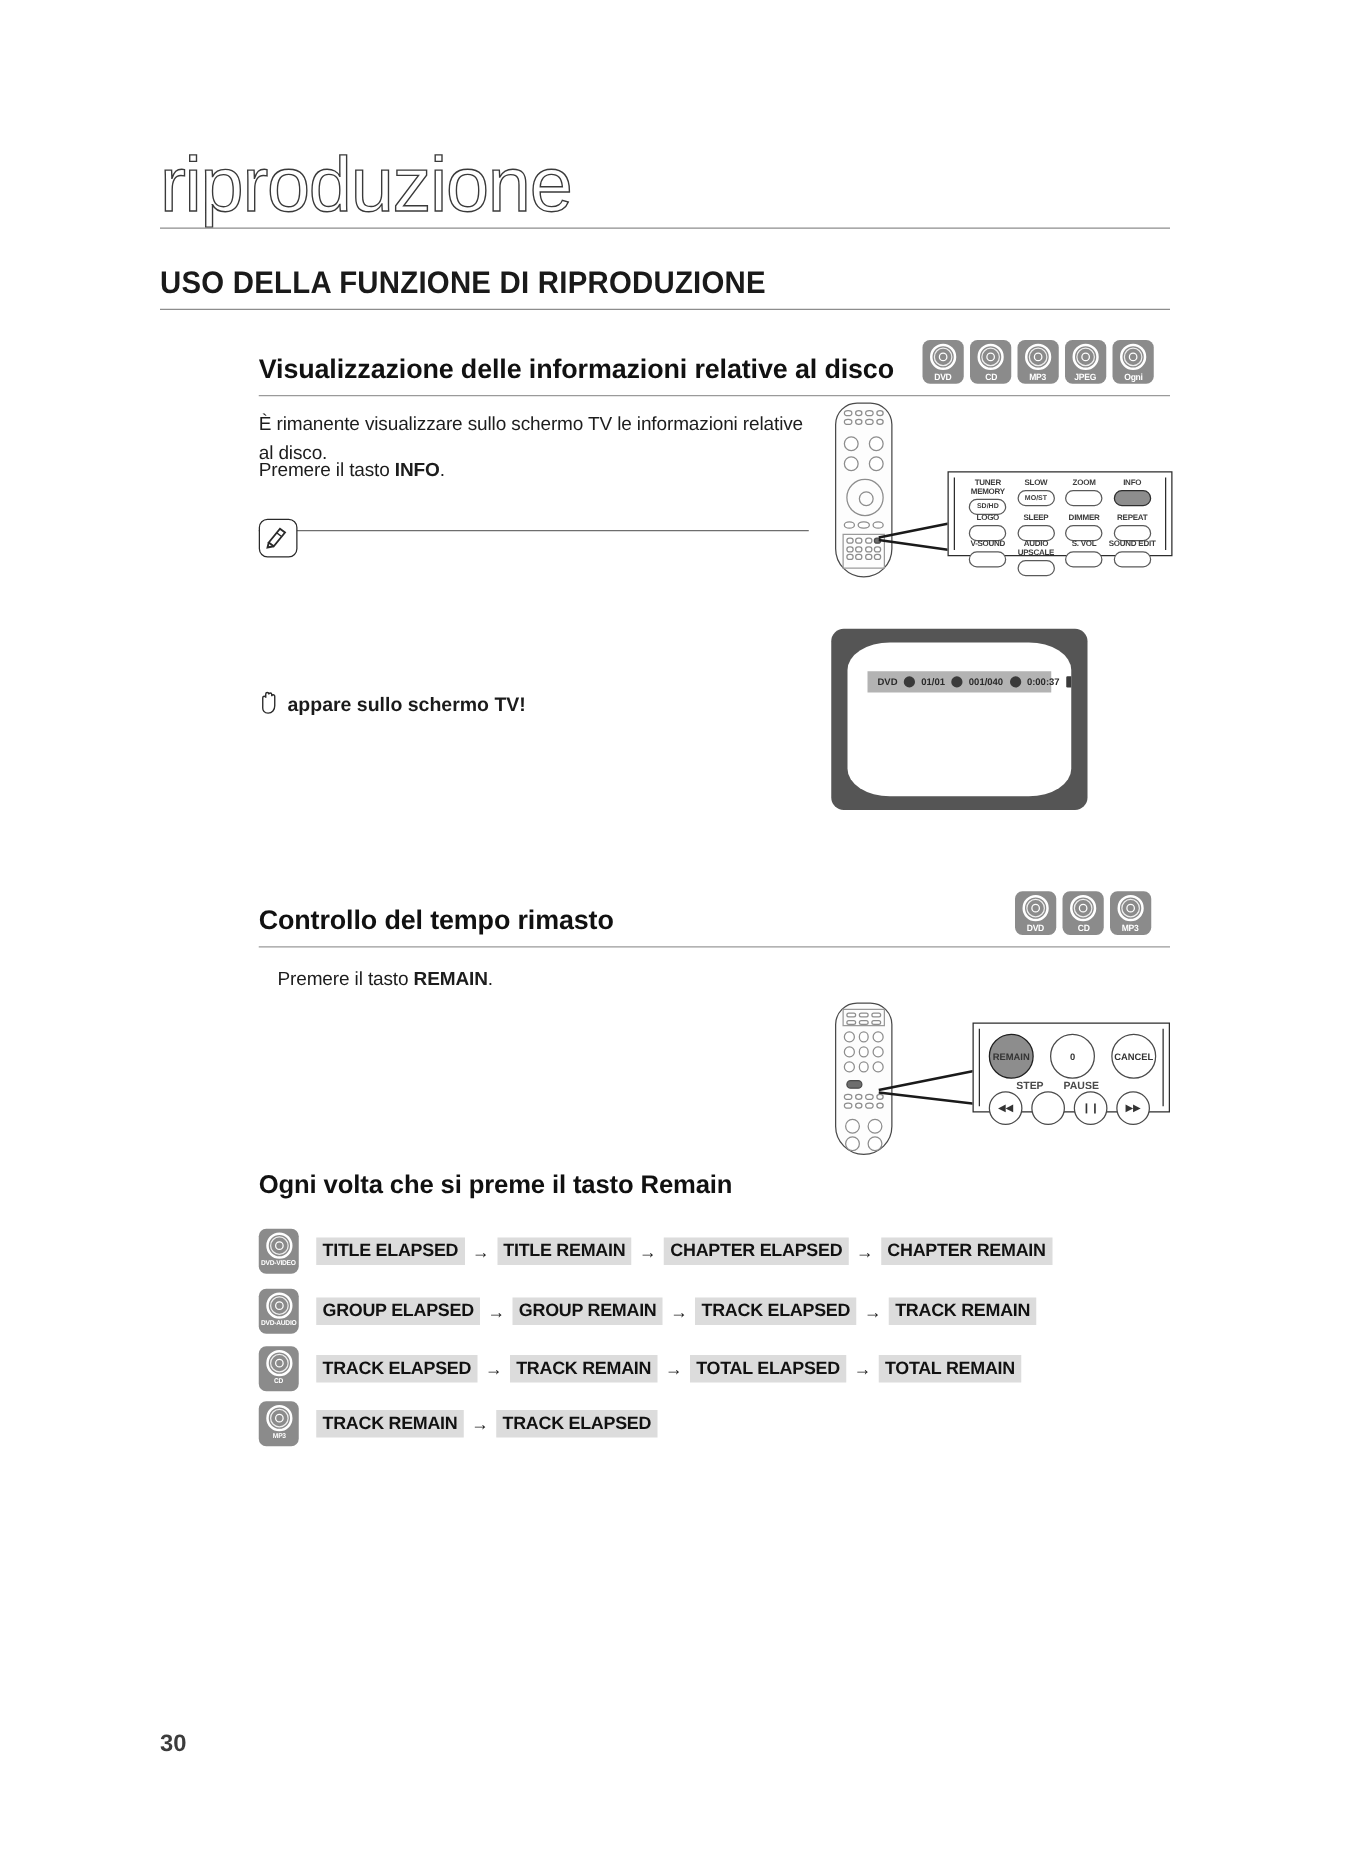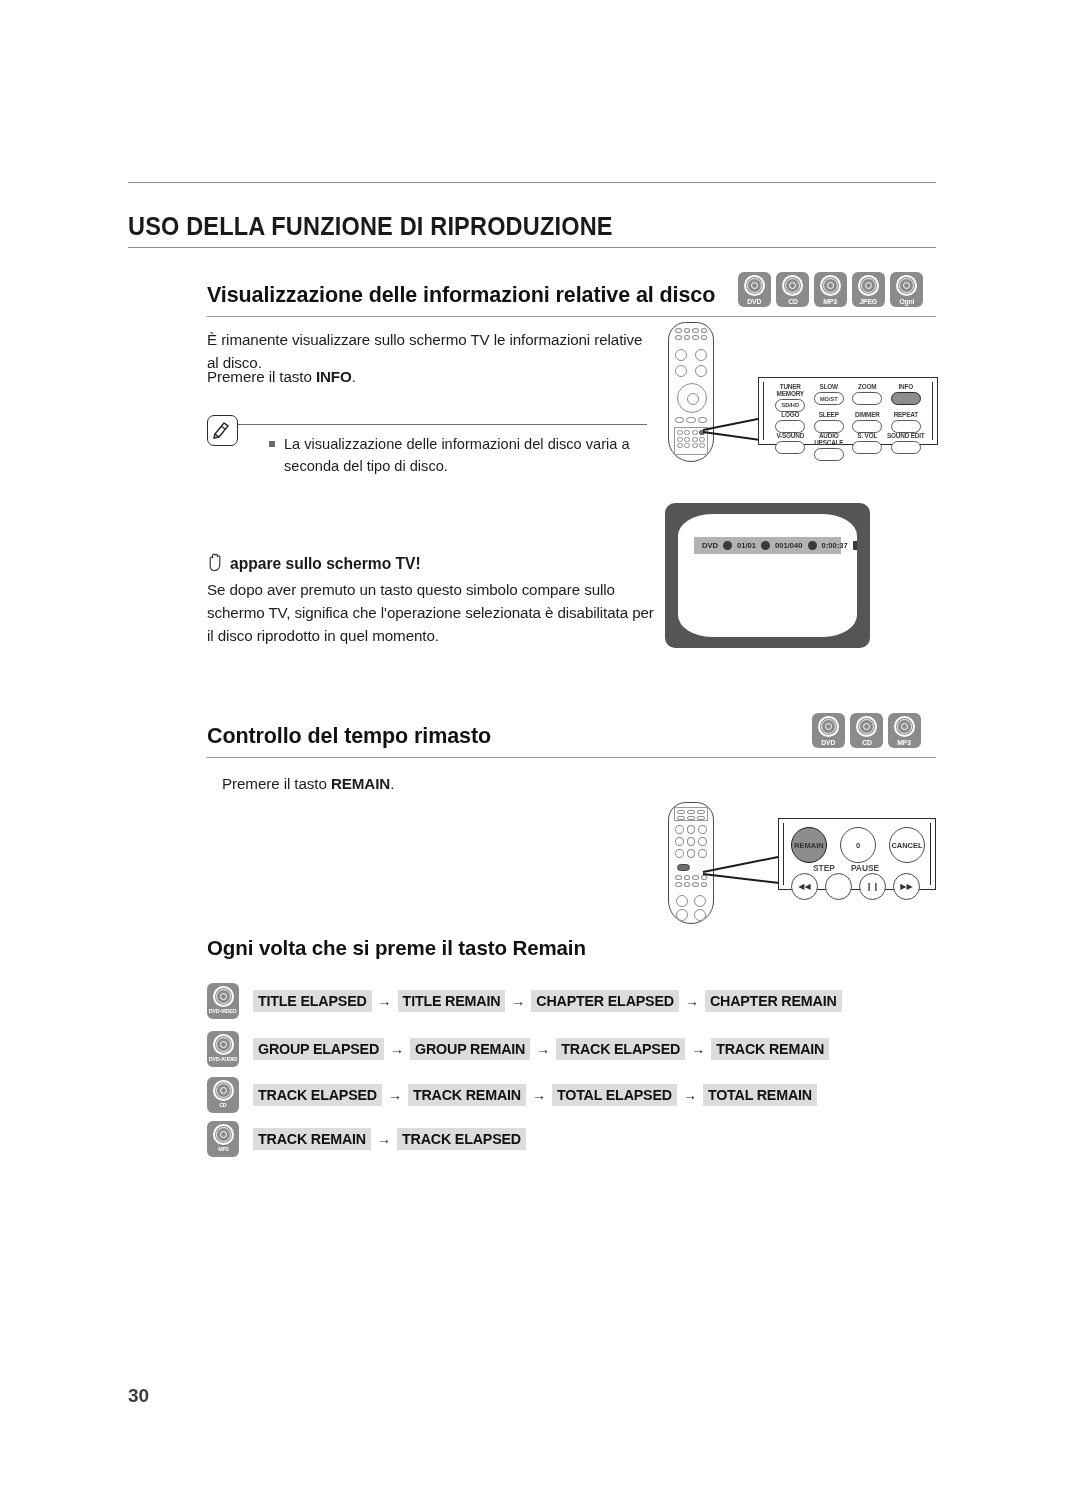--- a/index.html
+++ b/index.html
@@ -239,20 +239,21 @@
   .pagenum {
     position: absolute; left: 128px; top: 1385px;
     font-size: 19px; font-weight: bold; color: #3c3c3c;
   }
 </style>
 </head>
 <body>
 
 <div class="page">
 
+  <div class="chapter-title">riproduzione</div>
   <div class="rule-top"></div>
   <div class="section-head">USO DELLA FUNZIONE DI RIPRODUZIONE</div>
   <div class="rule-under-head"></div>
 
   <div class="subhead" style="left:207px; top:283px;">Visualizzazione delle informazioni relative al disco</div>
   <div class="subhead-rule" style="left:207px; top:316px; width:729px;"></div>
 
   <div class="badge-row" id="badges-info" style="left:738px; top:272px;">
       <div class="badge">
         <div class="disc"></div>
@@ -285,33 +286,31 @@
   <div class="note-wrap" style="left:207px; top:424px;">
     <div class="note-rule"></div>
     <div class="note-icon">
       <svg width="27" height="27" viewBox="0 0 27 27">
         <path d="M7 18 L16 7 L20 10 L11 21 Z" fill="none" stroke="#2a2a2a" stroke-width="1.5"></path>
         <path d="M7 18 L6 22 L11 21" fill="none" stroke="#2a2a2a" stroke-width="1.5"></path>
         <path d="M13 10 L17 13" fill="none" stroke="#2a2a2a" stroke-width="1.2"></path>
       </svg>
     </div>
     <ul class="note-list" id="note-list">
-        <li>La visualizzazione delle informazioni del disco varia a seconda del tipo di disco.</li>
       </ul>
   </div>
 
   <div class="hand-head" style="left:207px; top:552px;">
     <span>
       <svg width="17" height="20" viewBox="0 0 17 20">
         <path d="M3.2 12.5 V6.2 a1.2 1.2 0 0 1 2.4 0 V3.2 a1.2 1.2 0 0 1 2.4 0 V3.6 a1.2 1.2 0 0 1 2.4 0 V5 a1.2 1.2 0 0 1 2.4 0 v7.5 c0 3.4-2.1 6-5.3 6 -3.3 0-4.3-2.4-4.3-4.2z" fill="none" stroke="#2a2a2a" stroke-width="1.1"></path>
       </svg>
     </span>
     <span>appare sullo schermo TV!</span>
   </div>
-  <div class="body-text" style="left:207px; top:578px; width:456px;">Se dopo aver premuto un tasto questo simbolo compare sullo schermo TV, significa che l'operazione selezionata è disabilitata per il disco riprodotto in quel momento.</div>
 
   <div class="remote" style="left:668px; top:322px; width:46px; height:140px;">
     <div class="grid" style="top:5px; grid-template-columns:repeat(4,1fr); gap:2px;">
       <div class="rbtn" style="height:5px;"></div>
       <div class="rbtn" style="height:5px;"></div>
       <div class="rbtn" style="height:5px;"></div>
       <div class="rbtn" style="height:5px;"></div>
       <div class="rbtn" style="height:5px;"></div>
       <div class="rbtn" style="height:5px;"></div>
       <div class="rbtn" style="height:5px;"></div>

